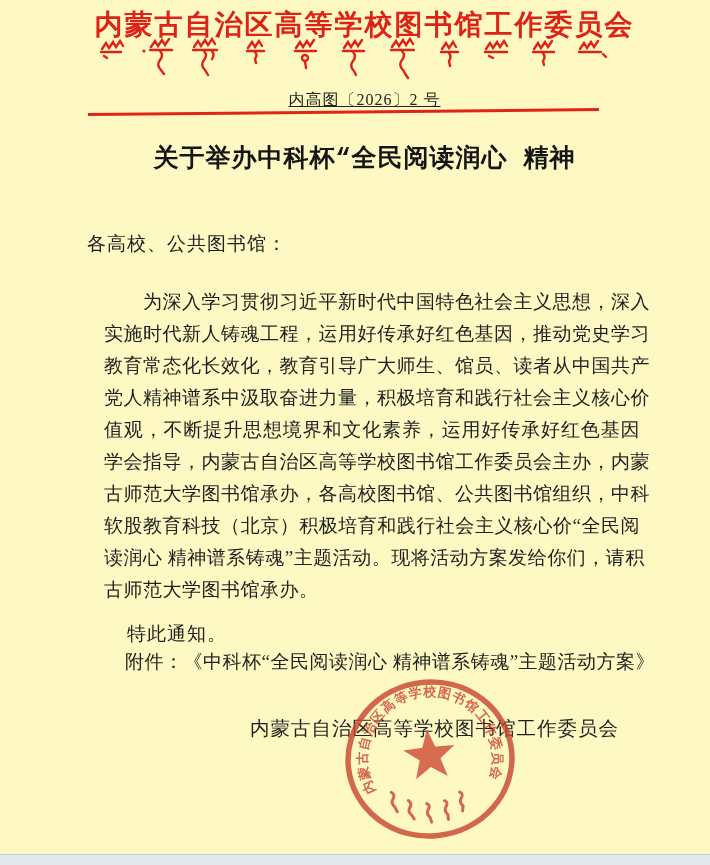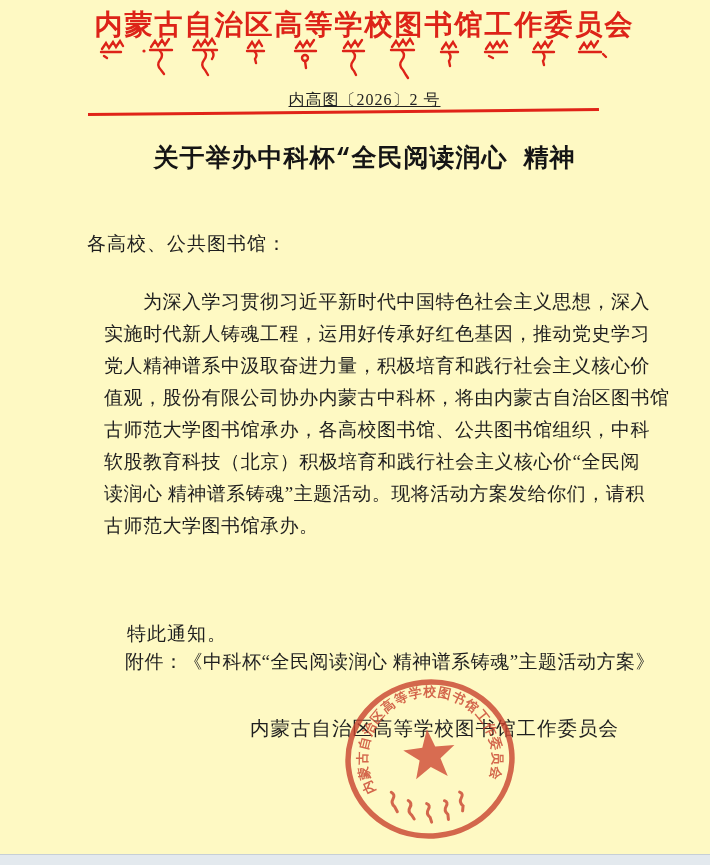--- a/index.html
+++ b/index.html
@@ -117,22 +117,24 @@
 
   <div class="title">
     <div>关于举办中科杯“全民阅读润心 精神</div>
   </div>
 
   <div class="salutation">各高校、公共图书馆：</div>
 
   <div class="body-text">
       <div class="body-line">　　为深入学习贯彻习近平新时代中国特色社会主义思想，深入</div>
       <div class="body-line">实施时代新人铸魂工程，运用好传承好红色基因，推动党史学习</div>
+      <div class="body-line">教育常态化长效化，教育引导广大师生、馆员、读者从中国共产</div>
       <div class="body-line">党人精神谱系中汲取奋进力量，积极培育和践行社会主义核心价</div>
-      <div class="body-line">值观，股份有限公司协办内蒙古中科杯，将由内蒙古自治区图书馆</div>
+      <div class="body-line">值观，不断提升思想境界和文化素养，运用好传承好红色基因</div>
+      <div class="body-line">学会指导，内蒙古自治区高等学校图书馆工作委员会主办，内蒙</div>
       <div class="body-line">古师范大学图书馆承办，各高校图书馆、公共图书馆组织，中科</div>
       <div class="body-line">软股教育科技（北京）积极培育和践行社会主义核心价“全民阅</div>
       <div class="body-line">读润心 精神谱系铸魂”主题活动。现将活动方案发给你们，请积</div>
       <div class="body-line">古师范大学图书馆承办。</div>
     </div>
 
   <div class="closing">　　特此通知。</div>
 
   <div class="attachment">附件：《中科杯“全民阅读润心 精神谱系铸魂”主题活动方案》</div>
 

